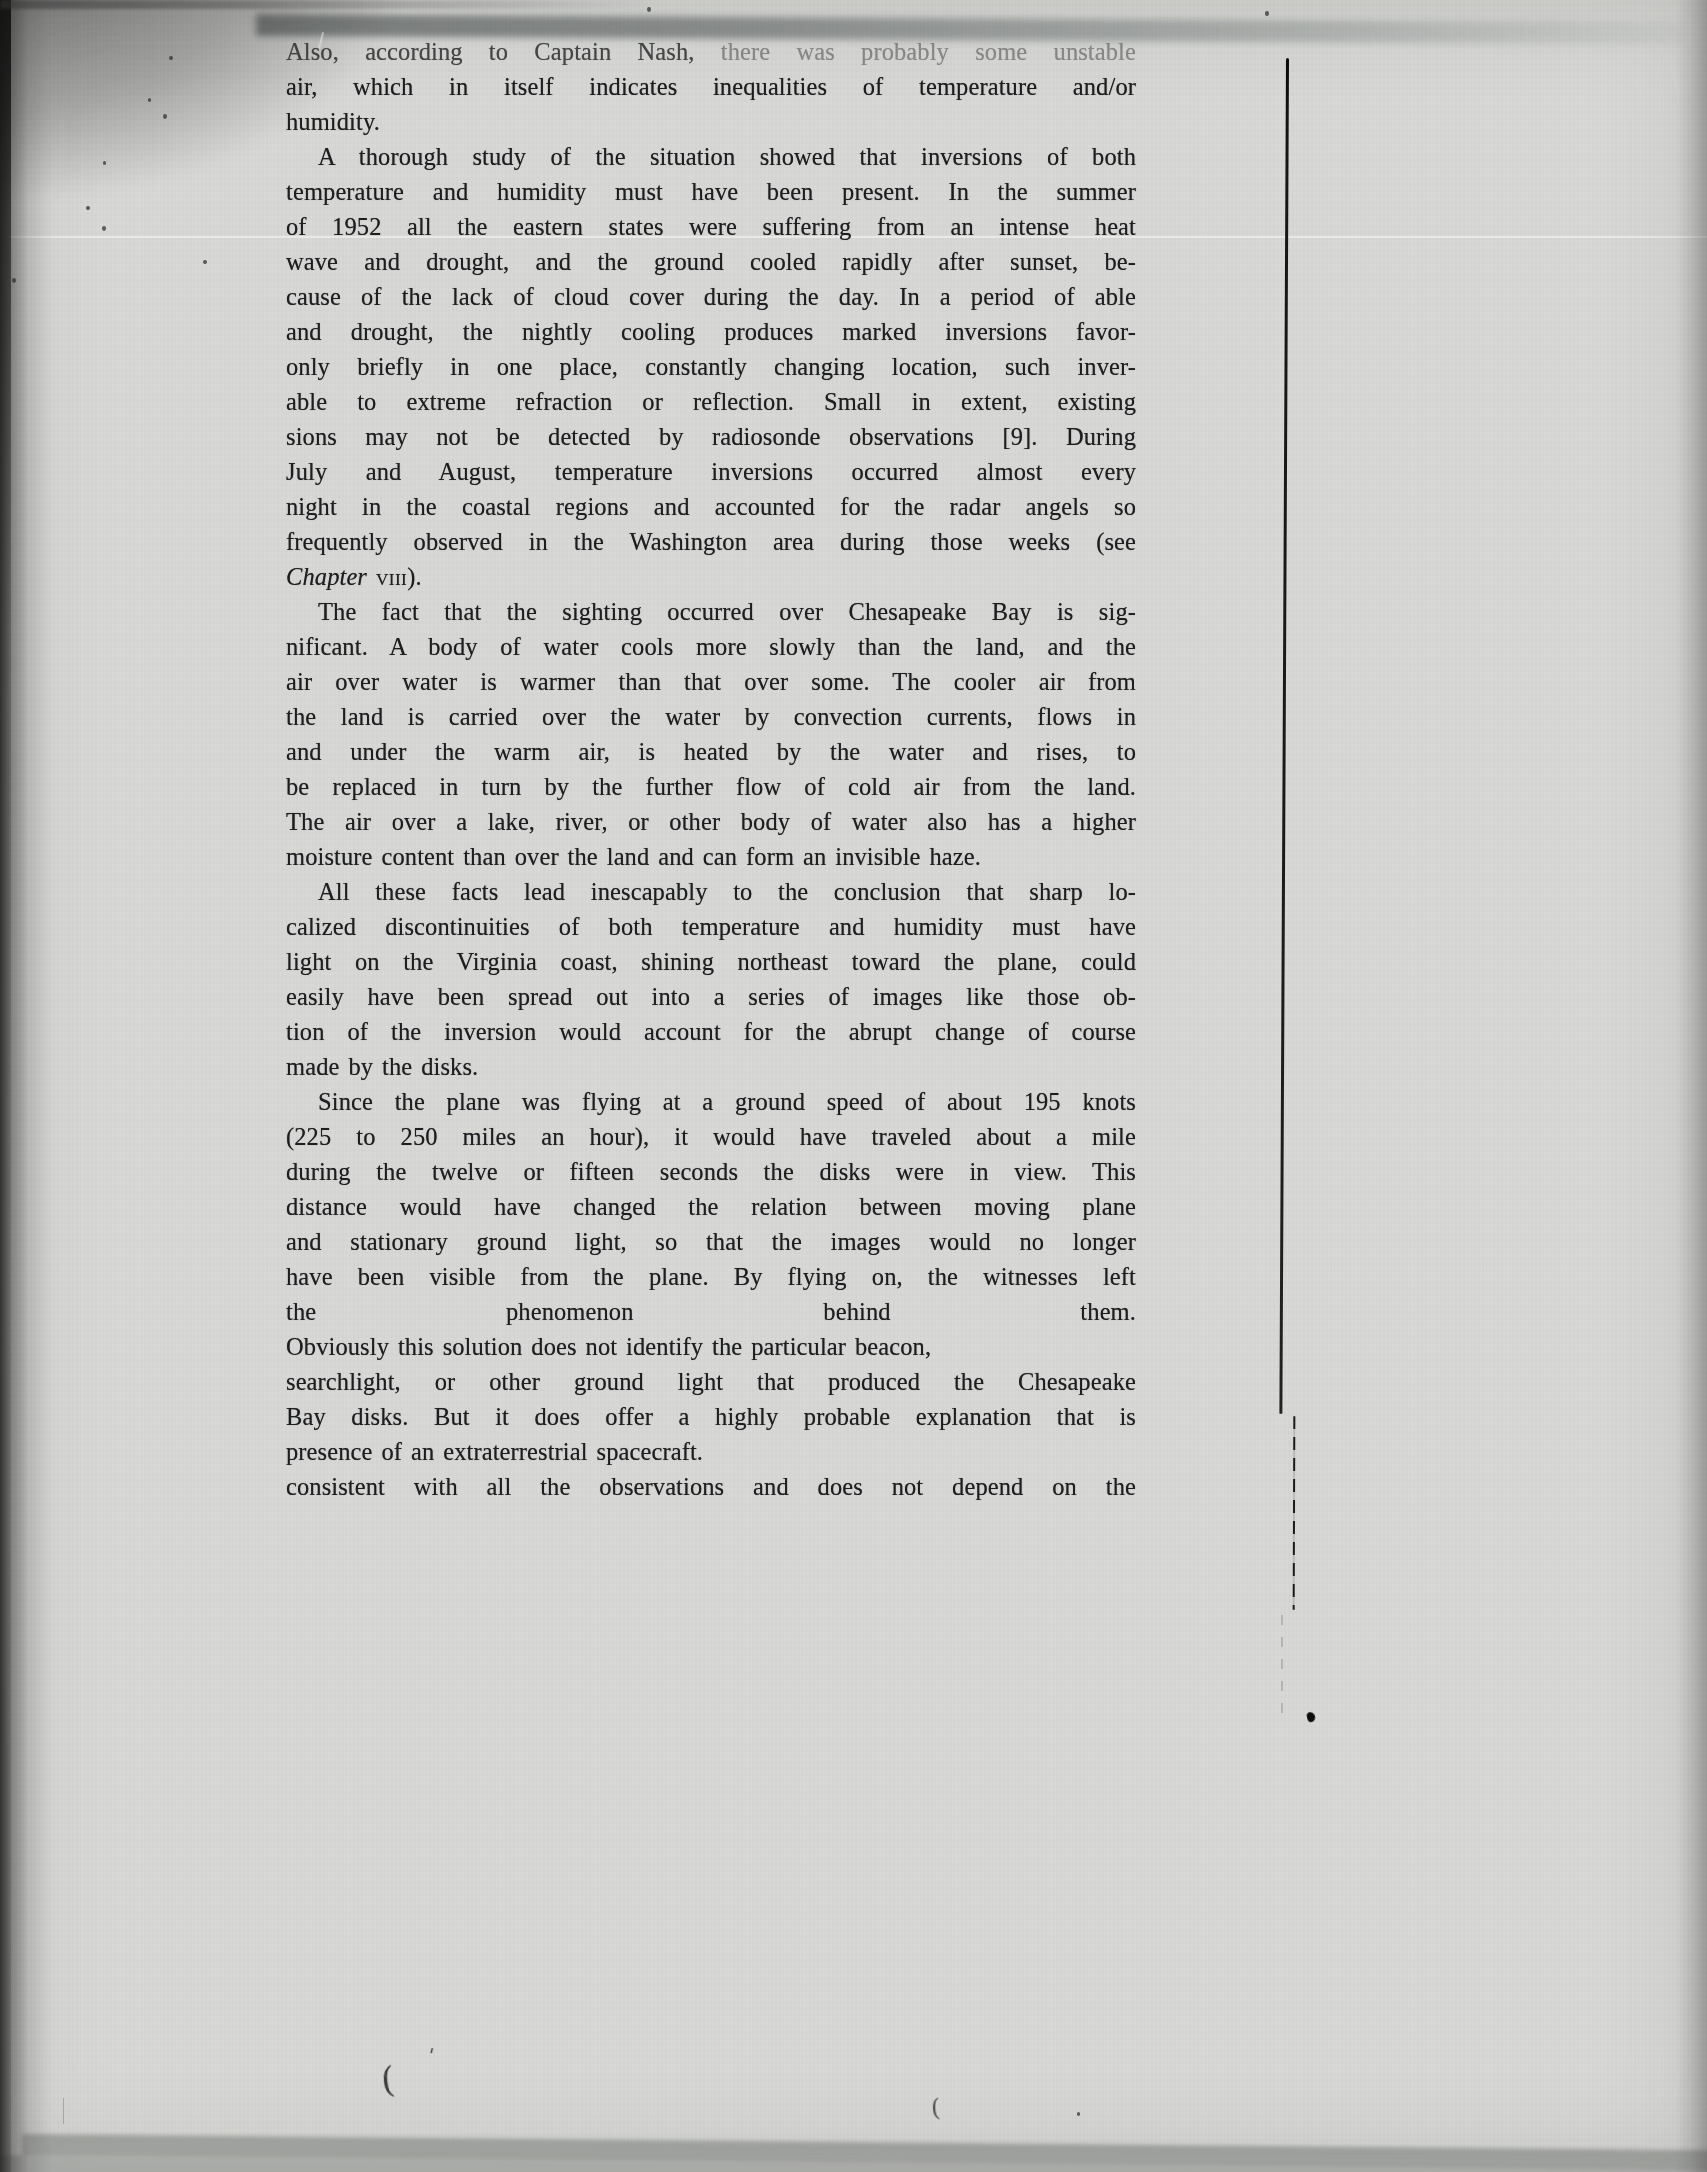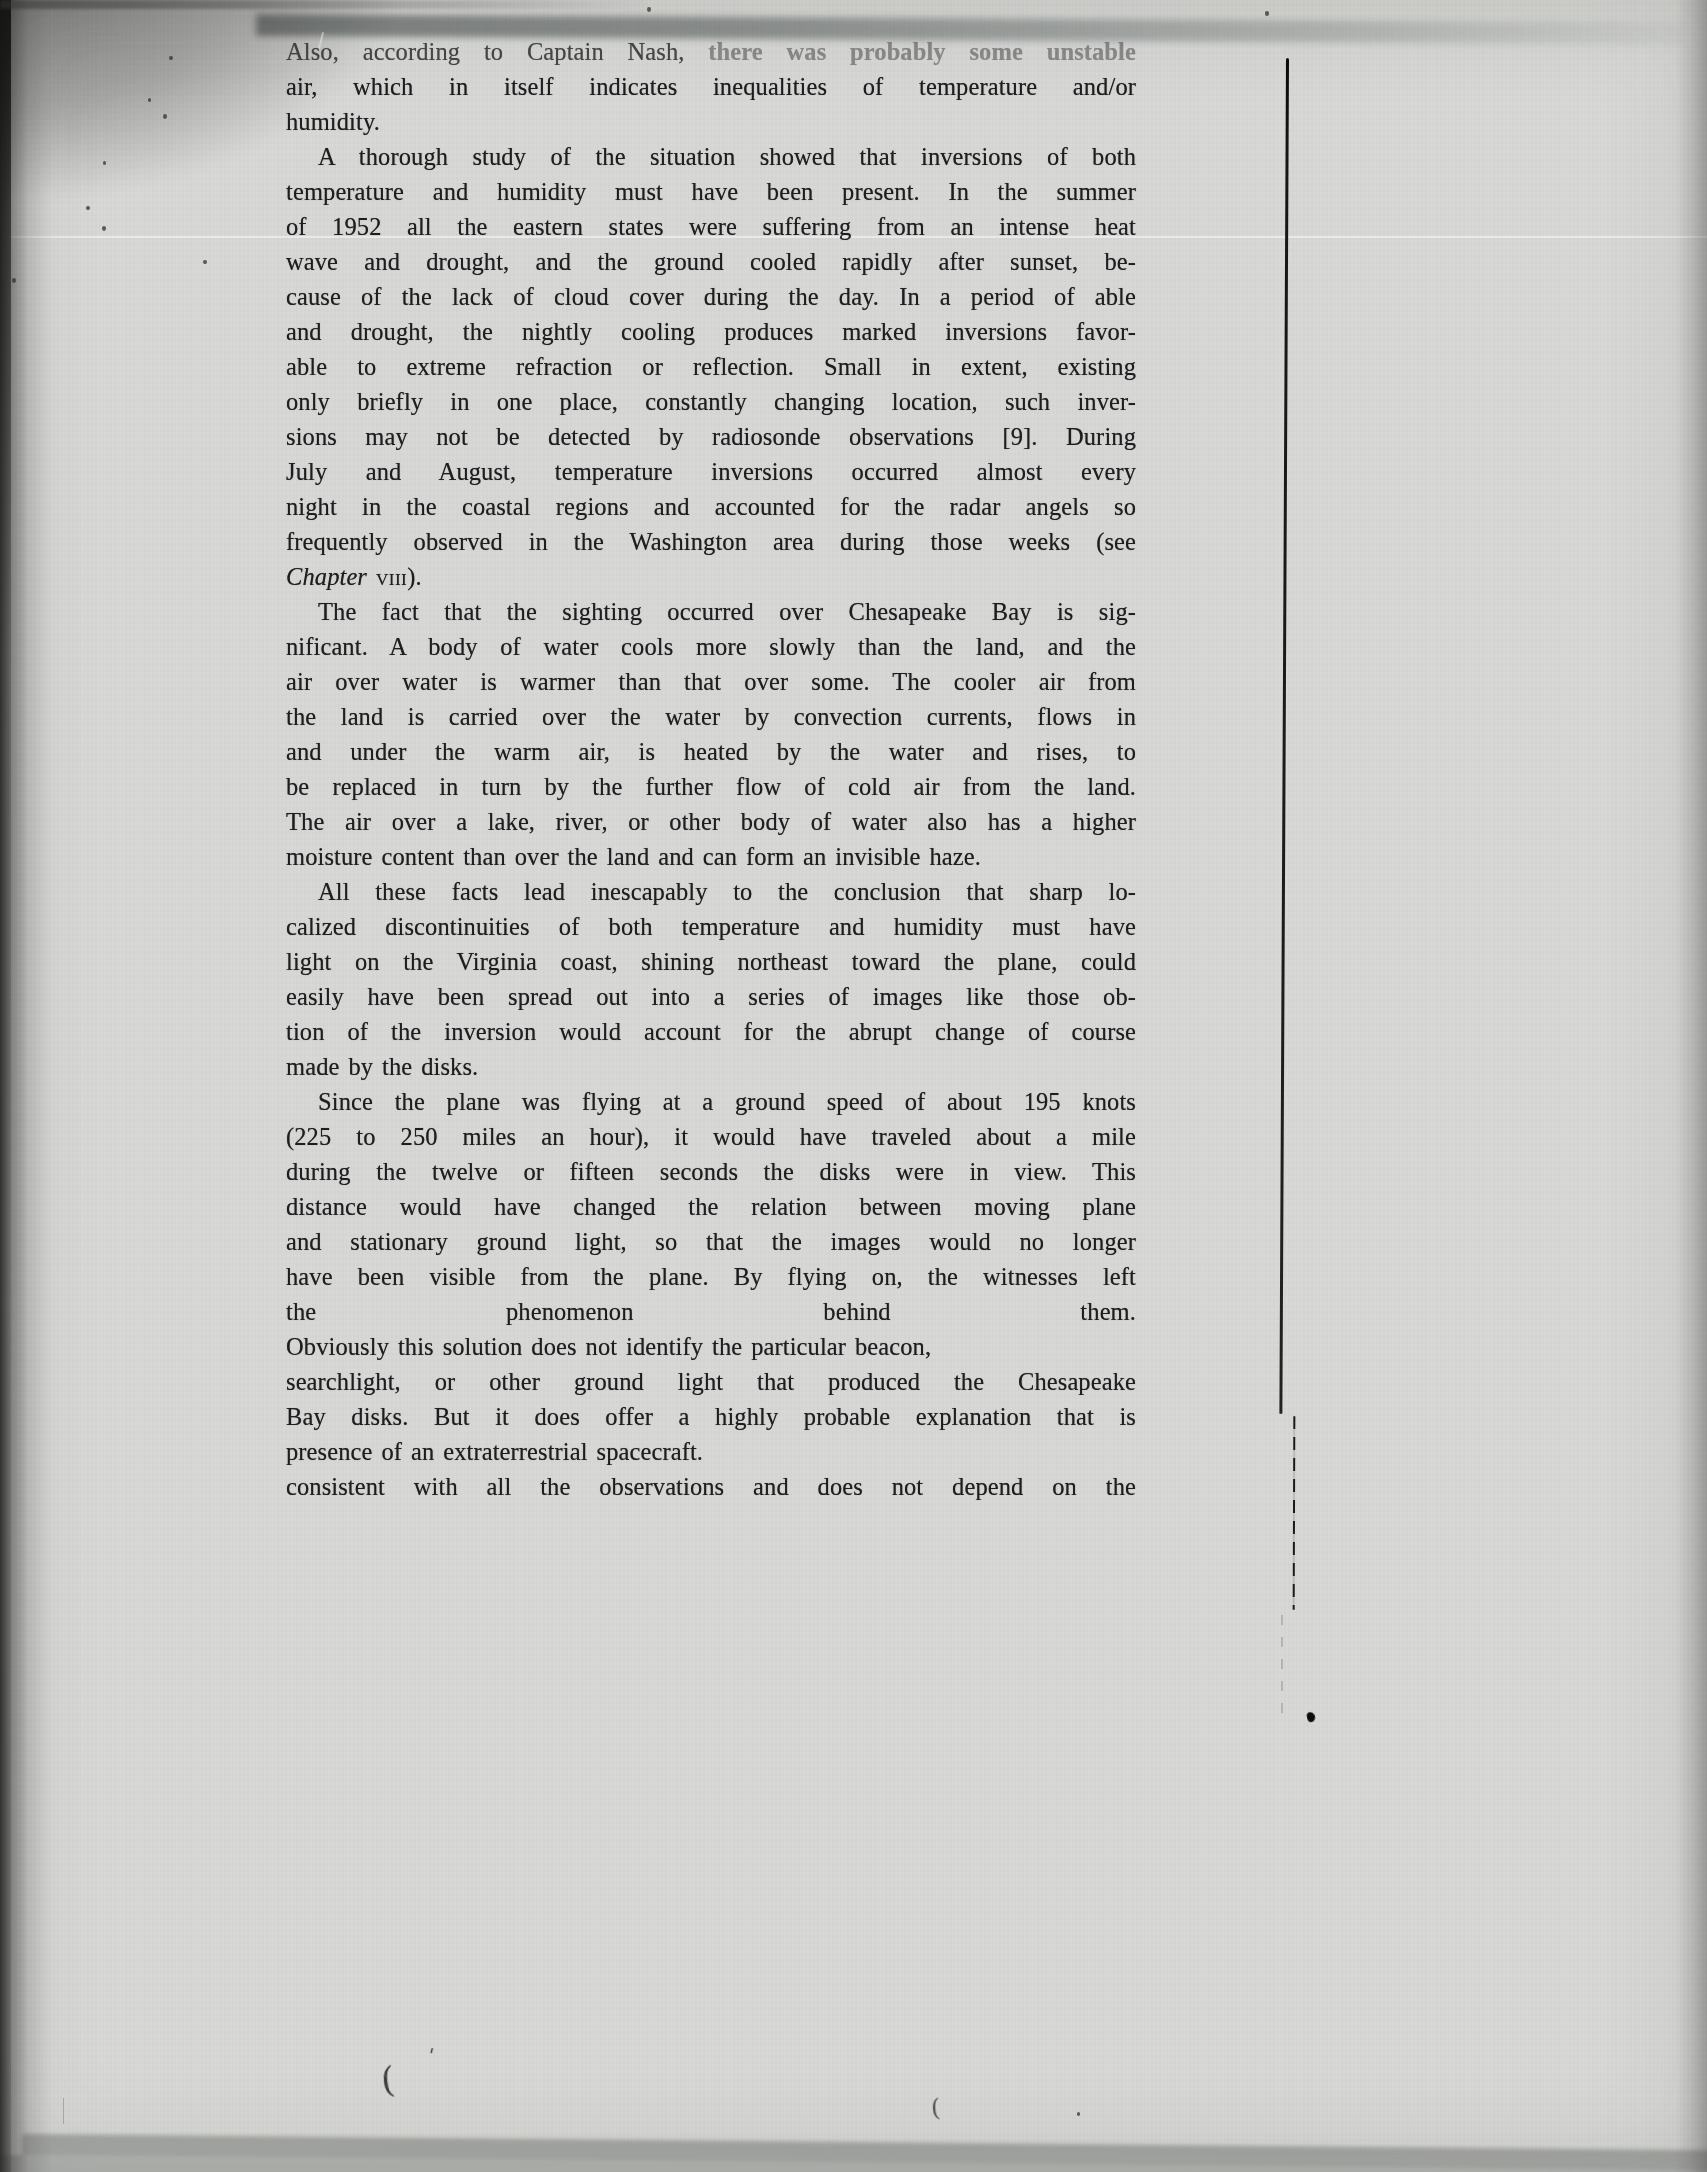--- a/index.html
+++ b/index.html
@@ -33,21 +33,21 @@
   .line{
     height:35px;line-height:35px;
     text-align:justify;
     text-align-last:justify;
     white-space:normal;
   }
   .line.para-end{text-align-last:left;}
   .line.indent{padding-left:32px;}
   .seg-sc{font-variant:small-caps;letter-spacing:0.5px;}
   .seg-fade1{opacity:0.78;filter:blur(0.2px);}
-  .seg-fade2{opacity:0.42;filter:blur(0.4px);font-weight:bold;}
+  .seg-fade2{opacity:0.42;filter:blur(0.4px);}
   
   .smear-band{
     position:absolute;
     left:256px;top:14px;width:1427px;height:22px;
     background:linear-gradient(to right,
       rgba(62,68,68,0.60) 0%,
       rgba(80,86,86,0.55) 35%,
       rgba(105,112,112,0.48) 60%,
       rgba(140,146,144,0.38) 82%,
       rgba(160,165,162,0.12) 100%);
@@ -206,22 +206,22 @@
   <div class="textblock" id="textblock">
       <div class="line"><span class="seg-fade1">Also, according to Captain Nash, </span><span class="seg-fade2">there was probably some unstable</span></div>
       <div class="line">air, which in itself indicates inequalities of temperature and/or</div>
       <div class="line para-end">humidity.</div>
       <div class="line indent">A thorough study of the situation showed that inversions of both</div>
       <div class="line">temperature and humidity must have been present. In the summer</div>
       <div class="line">of 1952 all the eastern states were suffering from an intense heat</div>
       <div class="line">wave and drought, and the ground cooled rapidly after sunset, be-</div>
       <div class="line">cause of the lack of cloud cover during the day. In a period of able</div>
       <div class="line">and drought, the nightly cooling produces marked inversions favor-</div>
+      <div class="line">only briefly in one place, constantly changing location, such inver-</div>
       <div class="line">able to extreme refraction or reflection. Small in extent, existing</div>
-      <div class="line">only briefly in one place, constantly changing location, such inver-</div>
       <div class="line">sions may not be detected by radiosonde observations [9]. During</div>
       <div class="line">July and August, temperature inversions occurred almost every</div>
       <div class="line">night in the coastal regions and accounted for the radar angels so</div>
       <div class="line">frequently observed in the Washington area during those weeks (see</div>
       <div class="line para-end"><i>Chapter</i><span> </span><span class="seg-sc">viii</span><span>).</span></div>
       <div class="line indent">The fact that the sighting occurred over Chesapeake Bay is sig-</div>
       <div class="line">nificant. A body of water cools more slowly than the land, and the</div>
       <div class="line">air over water is warmer than that over some. The cooler air from</div>
       <div class="line">the land is carried over the water by convection currents, flows in</div>
       <div class="line">and under the warm air, is heated by the water and rises, to</div>

